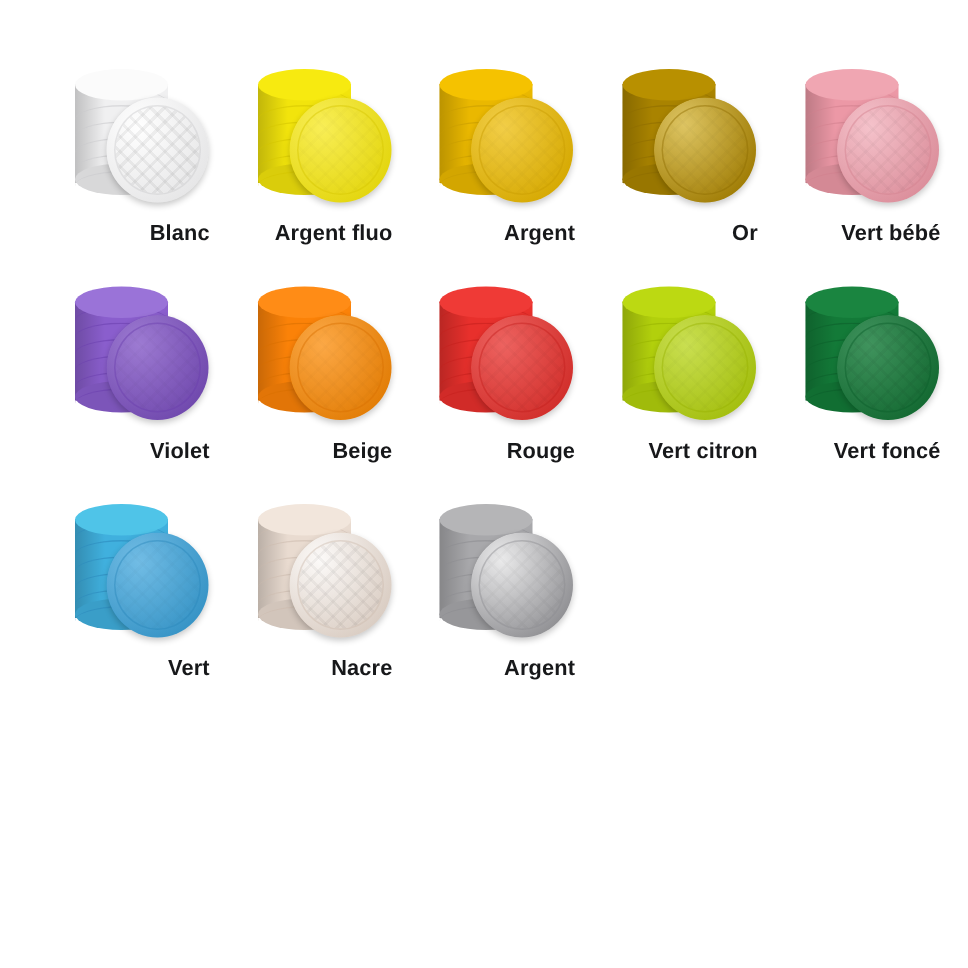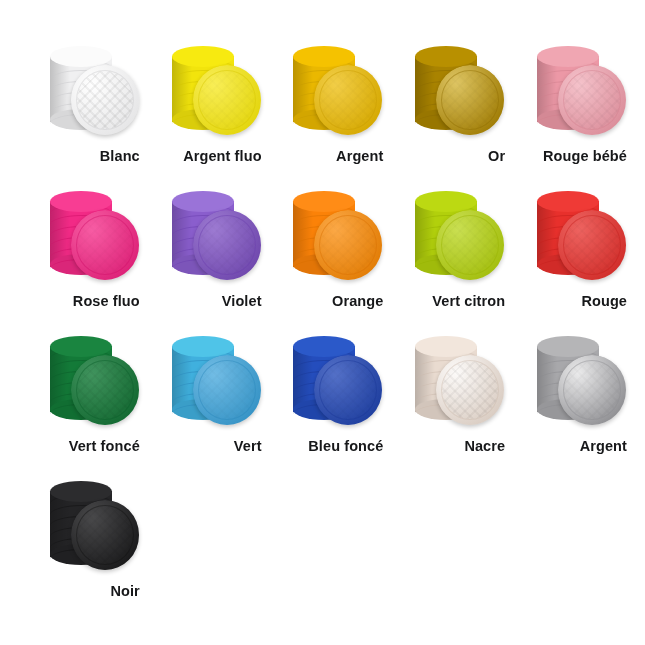--- a/index.html
+++ b/index.html
@@ -198,43 +198,21 @@
           <div class="rim" style="top: 57px;"></div>
           <div class="rim" style="top: 68px;"></div>
           <div class="cap"></div>
         </div>
         <div class="front">
           <div class="gloss"></div>
           <div class="hatch"></div>
           <div class="inner"></div>
         </div>
       </div>
-      <div class="label">Rouge bébé</div>
-    </div>
-    <div class="cell">
-      <div class="art" style="--top: #f83d93; --side: #f22a86; --face: #f52484; --edge: #cf0f68; --sheen: radial-gradient(ellipse at 32% 28%, rgba(255,255,255,.26), rgba(0,0,0,.10) 82%); --hatch-op: 0.12;">
-        <div class="stack">
-          <div class="body"></div>
-          <div class="shadeL"></div>
-          <div class="botcap"></div>
-          <div class="rim" style="top: 13px;"></div>
-          <div class="rim" style="top: 24px;"></div>
-          <div class="rim" style="top: 35px;"></div>
-          <div class="rim" style="top: 46px;"></div>
-          <div class="rim" style="top: 57px;"></div>
-          <div class="rim" style="top: 68px;"></div>
-          <div class="cap"></div>
-        </div>
-        <div class="front">
-          <div class="gloss"></div>
-          <div class="hatch"></div>
-          <div class="inner"></div>
-        </div>
-      </div>
-      <div class="label">Rose fluo</div>
+      <div class="label">Vert bébé</div>
     </div>
     <div class="cell">
       <div class="art" style="--top: #9a73d8; --side: #8a5ecd; --face: #7e51c4; --edge: #6a3fae; --sheen: radial-gradient(ellipse at 32% 28%, rgba(255,255,255,.24), rgba(0,0,0,.12) 82%); --hatch-op: 0.14;">
         <div class="stack">
           <div class="body"></div>
           <div class="shadeL"></div>
           <div class="botcap"></div>
           <div class="rim" style="top: 13px;"></div>
           <div class="rim" style="top: 24px;"></div>
           <div class="rim" style="top: 35px;"></div>
@@ -264,21 +242,43 @@
           <div class="rim" style="top: 57px;"></div>
           <div class="rim" style="top: 68px;"></div>
           <div class="cap"></div>
         </div>
         <div class="front">
           <div class="gloss"></div>
           <div class="hatch"></div>
           <div class="inner"></div>
         </div>
       </div>
-      <div class="label">Orange</div>
+      <div class="label">Beige</div>
+    </div>
+    <div class="cell">
+      <div class="art" style="--top: #ef3a36; --side: #e8302c; --face: #e8322e; --edge: #c41f1c; --sheen: radial-gradient(ellipse at 32% 28%, rgba(255,255,255,.24), rgba(0,0,0,.10) 82%); --hatch-op: 0.22;">
+        <div class="stack">
+          <div class="body"></div>
+          <div class="shadeL"></div>
+          <div class="botcap"></div>
+          <div class="rim" style="top: 13px;"></div>
+          <div class="rim" style="top: 24px;"></div>
+          <div class="rim" style="top: 35px;"></div>
+          <div class="rim" style="top: 46px;"></div>
+          <div class="rim" style="top: 57px;"></div>
+          <div class="rim" style="top: 68px;"></div>
+          <div class="cap"></div>
+        </div>
+        <div class="front">
+          <div class="gloss"></div>
+          <div class="hatch"></div>
+          <div class="inner"></div>
+        </div>
+      </div>
+      <div class="label">Rouge</div>
     </div>
     <div class="cell">
       <div class="art" style="--top: #bcd912; --side: #b2d00c; --face: #b5d30e; --edge: #96b200; --sheen: radial-gradient(ellipse at 32% 28%, rgba(255,255,255,.28), rgba(0,0,0,.10) 82%); --hatch-op: 0.14;">
         <div class="stack">
           <div class="body"></div>
           <div class="shadeL"></div>
           <div class="botcap"></div>
           <div class="rim" style="top: 13px;"></div>
           <div class="rim" style="top: 24px;"></div>
           <div class="rim" style="top: 35px;"></div>
@@ -289,42 +289,20 @@
         </div>
         <div class="front">
           <div class="gloss"></div>
           <div class="hatch"></div>
           <div class="inner"></div>
         </div>
       </div>
       <div class="label">Vert citron</div>
     </div>
     <div class="cell">
-      <div class="art" style="--top: #ef3a36; --side: #e8302c; --face: #e8322e; --edge: #c41f1c; --sheen: radial-gradient(ellipse at 32% 28%, rgba(255,255,255,.24), rgba(0,0,0,.10) 82%); --hatch-op: 0.22;">
-        <div class="stack">
-          <div class="body"></div>
-          <div class="shadeL"></div>
-          <div class="botcap"></div>
-          <div class="rim" style="top: 13px;"></div>
-          <div class="rim" style="top: 24px;"></div>
-          <div class="rim" style="top: 35px;"></div>
-          <div class="rim" style="top: 46px;"></div>
-          <div class="rim" style="top: 57px;"></div>
-          <div class="rim" style="top: 68px;"></div>
-          <div class="cap"></div>
-        </div>
-        <div class="front">
-          <div class="gloss"></div>
-          <div class="hatch"></div>
-          <div class="inner"></div>
-        </div>
-      </div>
-      <div class="label">Rouge</div>
-    </div>
-    <div class="cell">
       <div class="art" style="--top: #1a8540; --side: #137a38; --face: #167c3a; --edge: #0c5d2a; --sheen: radial-gradient(ellipse at 32% 28%, rgba(255,255,255,.18), rgba(0,0,0,.16) 82%); --hatch-op: 0.32;">
         <div class="stack">
           <div class="body"></div>
           <div class="shadeL"></div>
           <div class="botcap"></div>
           <div class="rim" style="top: 13px;"></div>
           <div class="rim" style="top: 24px;"></div>
           <div class="rim" style="top: 35px;"></div>
           <div class="rim" style="top: 46px;"></div>
           <div class="rim" style="top: 57px;"></div>
@@ -355,42 +333,20 @@
         </div>
         <div class="front">
           <div class="gloss"></div>
           <div class="hatch"></div>
           <div class="inner"></div>
         </div>
       </div>
       <div class="label">Vert</div>
     </div>
     <div class="cell">
-      <div class="art" style="--top: #2b59c9; --side: #244dbd; --face: #2348b8; --edge: #1a3896; --sheen: radial-gradient(ellipse at 32% 28%, rgba(255,255,255,.22), rgba(0,0,0,.14) 82%); --hatch-op: 0.14;">
-        <div class="stack">
-          <div class="body"></div>
-          <div class="shadeL"></div>
-          <div class="botcap"></div>
-          <div class="rim" style="top: 13px;"></div>
-          <div class="rim" style="top: 24px;"></div>
-          <div class="rim" style="top: 35px;"></div>
-          <div class="rim" style="top: 46px;"></div>
-          <div class="rim" style="top: 57px;"></div>
-          <div class="rim" style="top: 68px;"></div>
-          <div class="cap"></div>
-        </div>
-        <div class="front">
-          <div class="gloss"></div>
-          <div class="hatch"></div>
-          <div class="inner"></div>
-        </div>
-      </div>
-      <div class="label">Bleu foncé</div>
-    </div>
-    <div class="cell">
       <div class="art" style="--top: #f2e6dc; --side: #e9dbd0; --face: #eadcd1; --edge: #cdbbae; --sheen: radial-gradient(ellipse at 30% 26%, rgba(255,255,255,.85), rgba(0,0,0,.07) 80%); --hatch-op: 0.4;">
         <div class="stack">
           <div class="body"></div>
           <div class="shadeL"></div>
           <div class="botcap"></div>
           <div class="rim" style="top: 13px;"></div>
           <div class="rim" style="top: 24px;"></div>
           <div class="rim" style="top: 35px;"></div>
           <div class="rim" style="top: 46px;"></div>
           <div class="rim" style="top: 57px;"></div>
@@ -420,35 +376,13 @@
           <div class="cap"></div>
         </div>
         <div class="front">
           <div class="gloss"></div>
           <div class="hatch"></div>
           <div class="inner"></div>
         </div>
       </div>
       <div class="label">Argent</div>
     </div>
-    <div class="cell">
-      <div class="art" style="--top: #2c2c2e; --side: #242426; --face: #262628; --edge: #111112; --sheen: radial-gradient(ellipse at 32% 26%, rgba(255,255,255,.16), rgba(0,0,0,.35) 82%); --hatch-op: 0.3;">
-        <div class="stack">
-          <div class="body"></div>
-          <div class="shadeL"></div>
-          <div class="botcap"></div>
-          <div class="rim" style="top: 13px;"></div>
-          <div class="rim" style="top: 24px;"></div>
-          <div class="rim" style="top: 35px;"></div>
-          <div class="rim" style="top: 46px;"></div>
-          <div class="rim" style="top: 57px;"></div>
-          <div class="rim" style="top: 68px;"></div>
-          <div class="cap"></div>
-        </div>
-        <div class="front">
-          <div class="gloss"></div>
-          <div class="hatch"></div>
-          <div class="inner"></div>
-        </div>
-      </div>
-      <div class="label">Noir</div>
-    </div>
   </div>
 
 </body></html>

